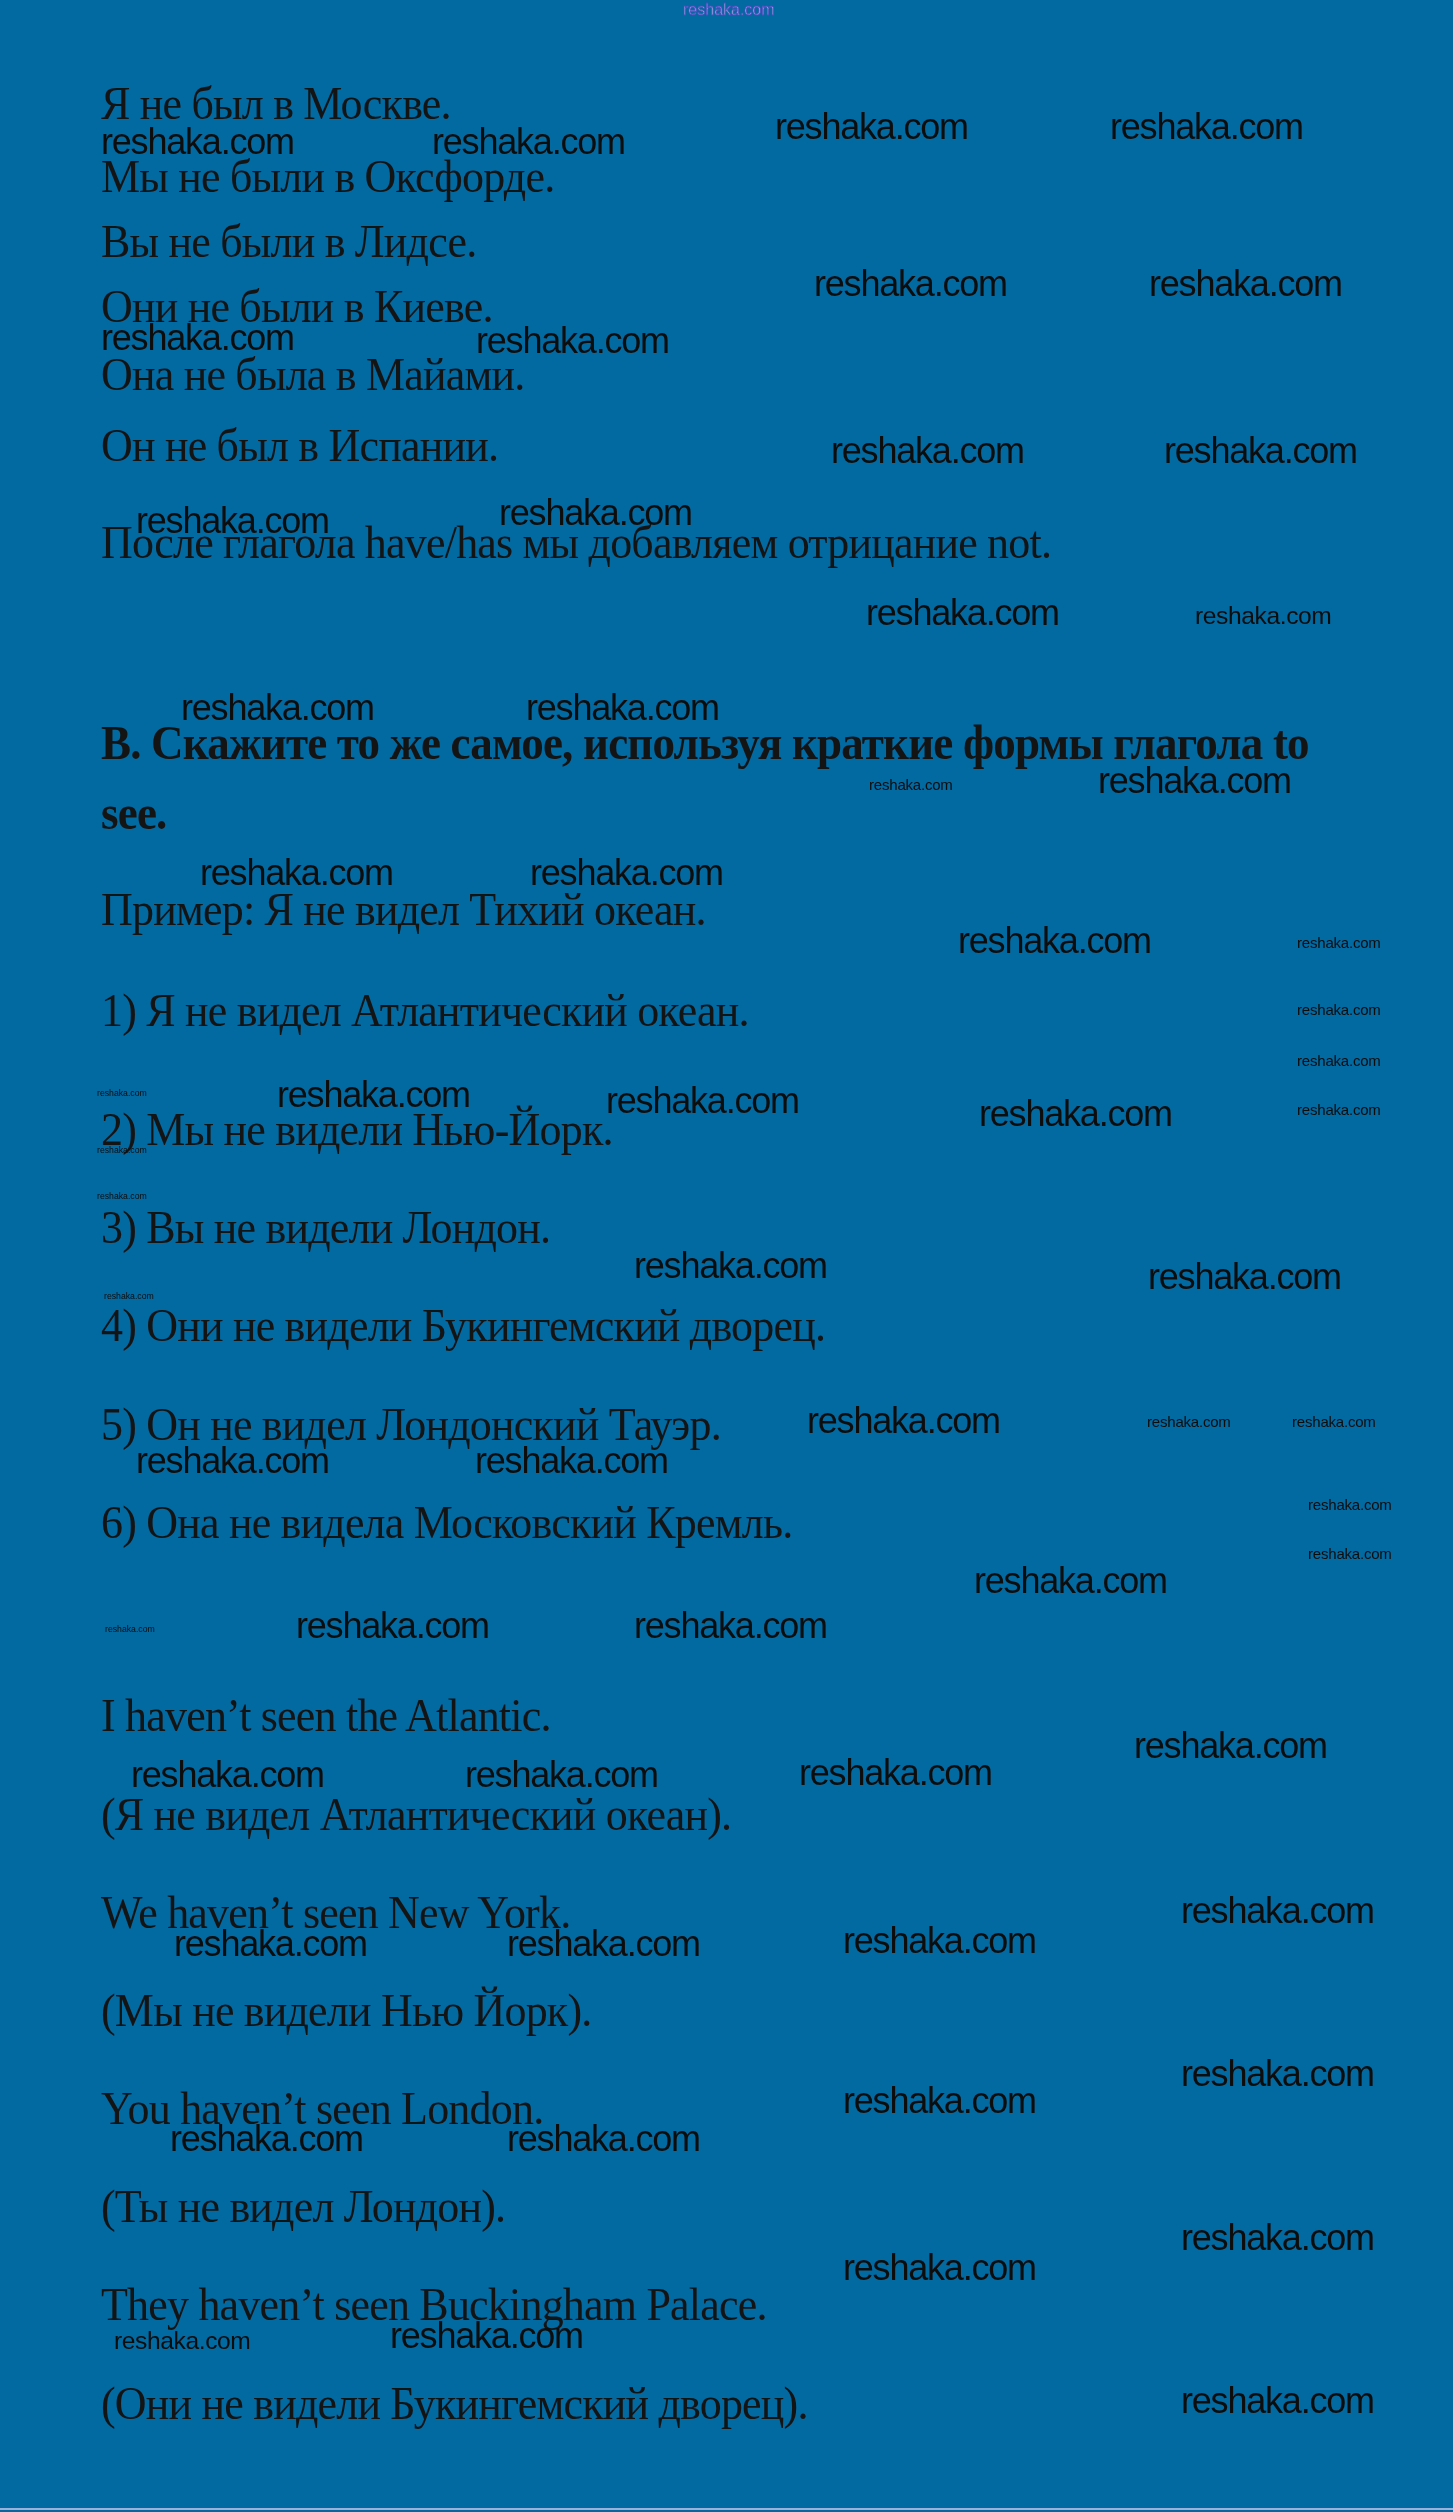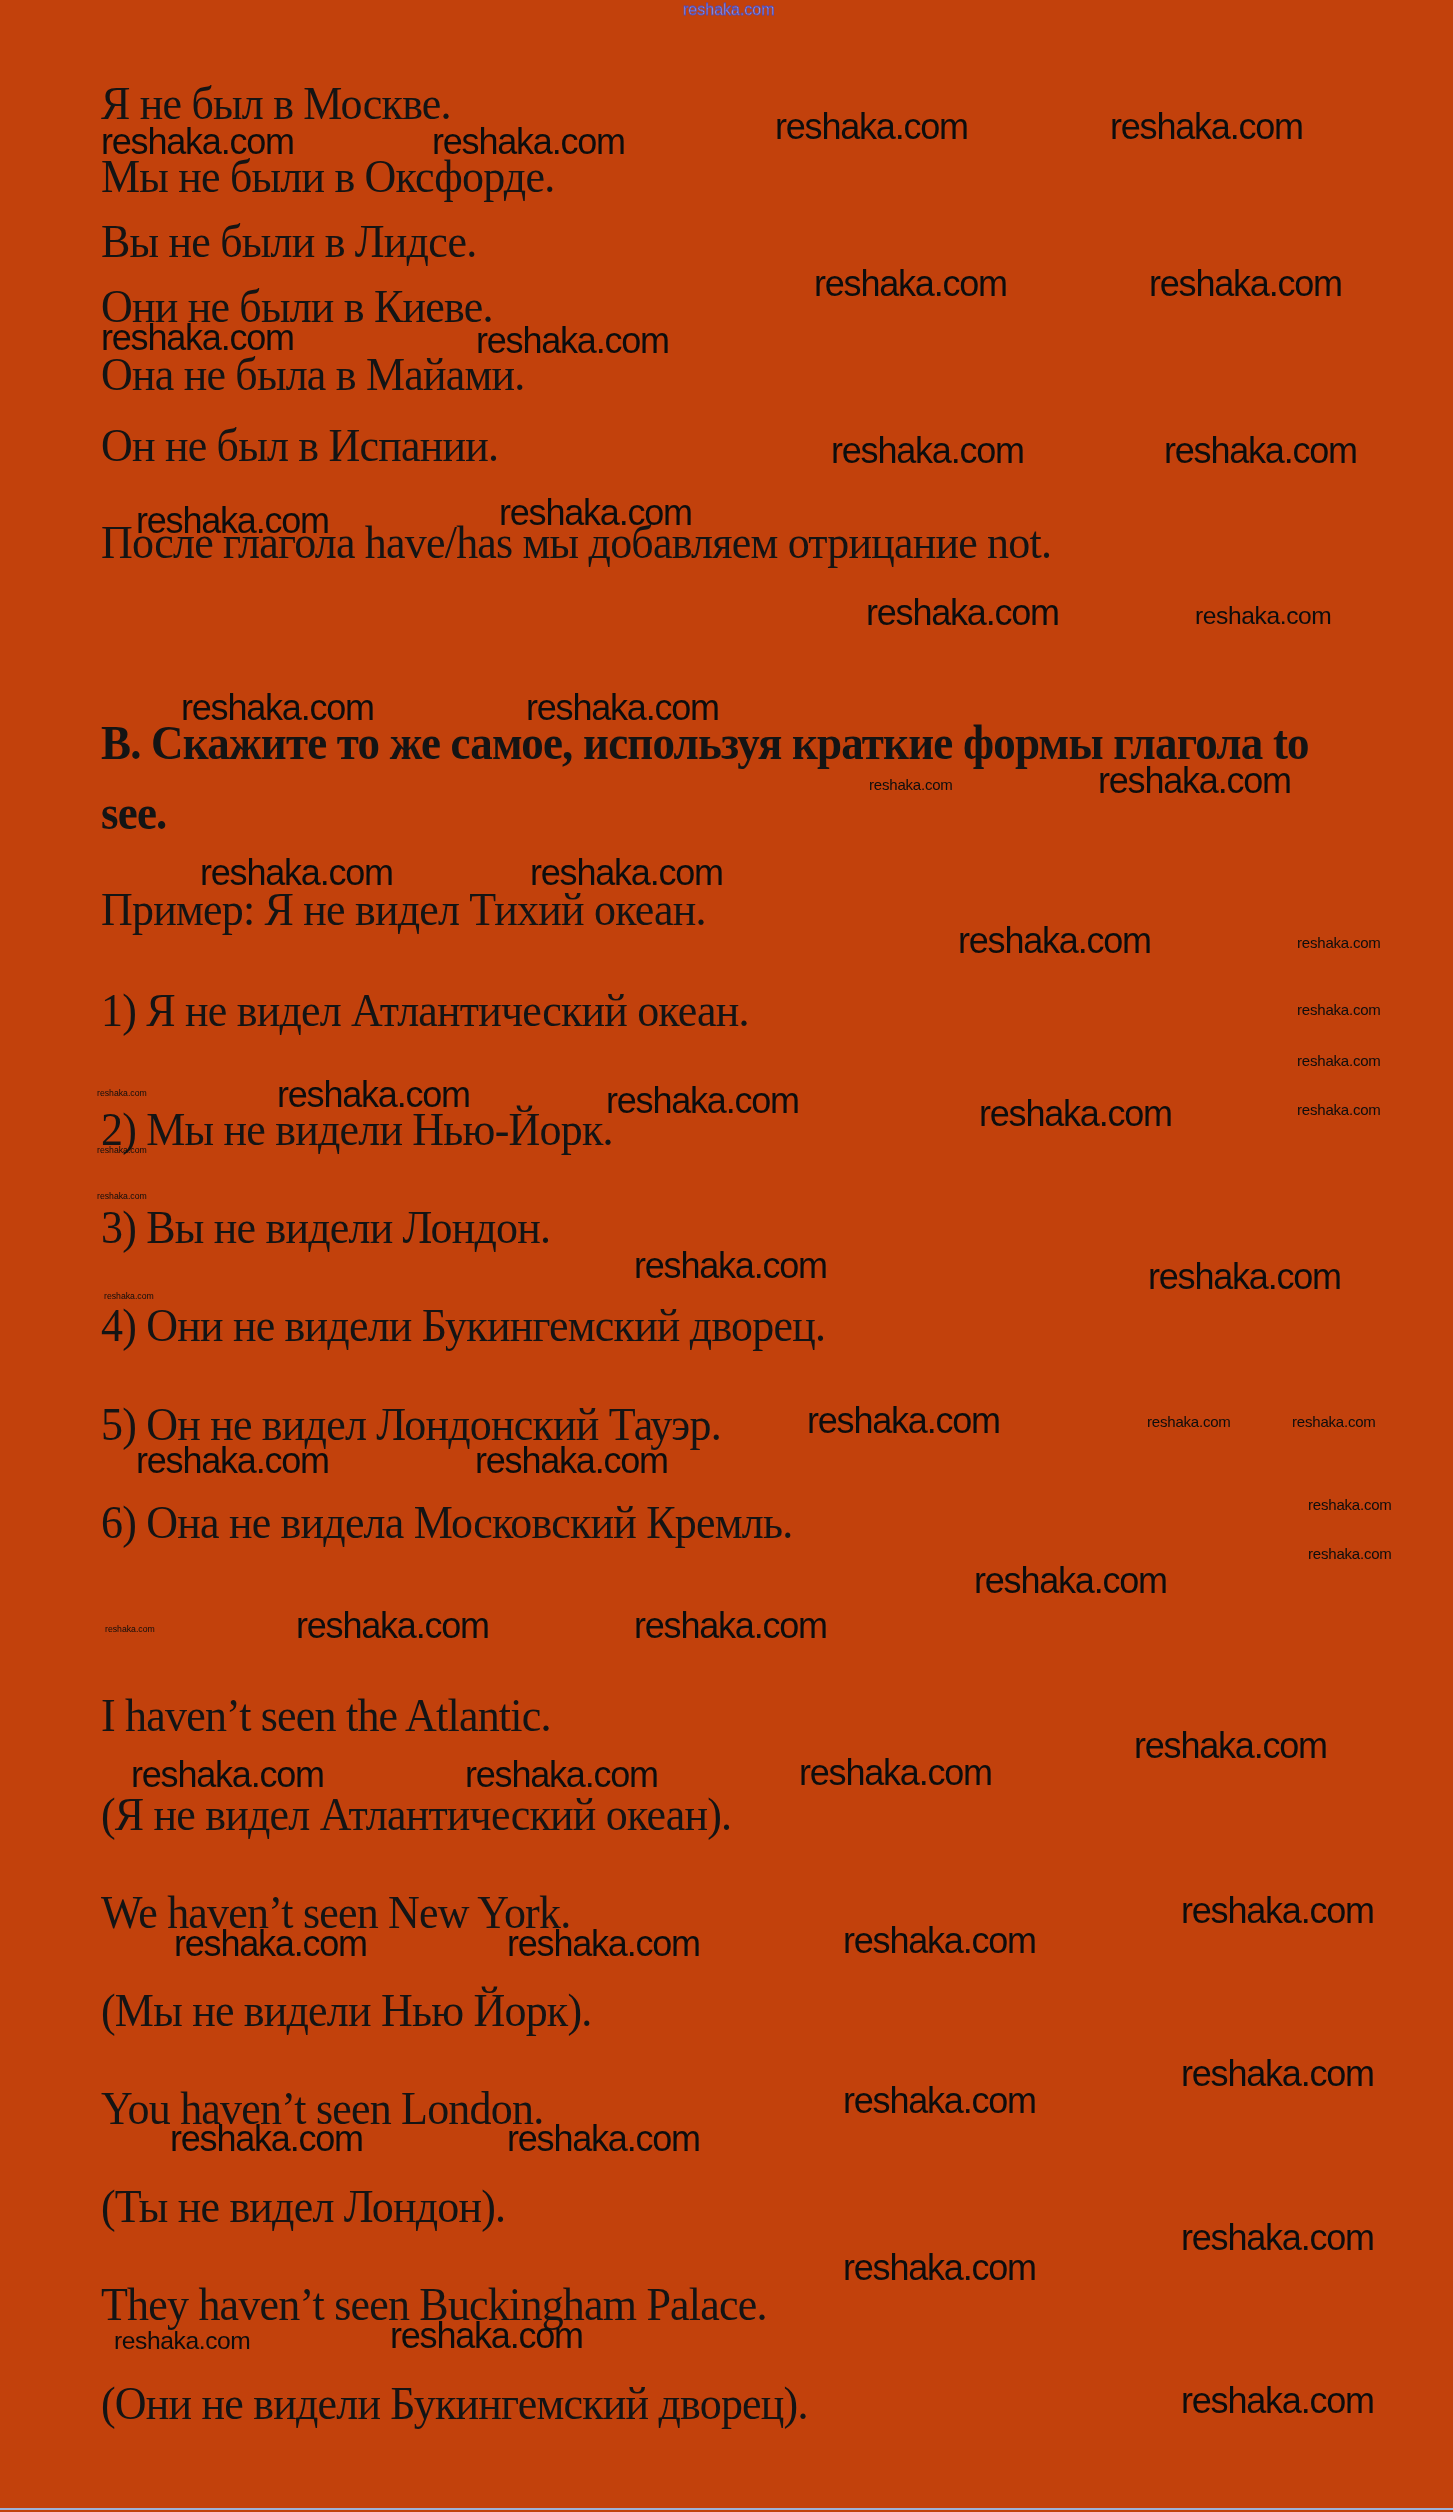--- a/index.html
+++ b/index.html
@@ -4,21 +4,21 @@
 <style>
   html, body {
     margin: 0;
     padding: 0;
     background: #ffffff;
   }
   #page {
     position: relative;
     width: 1453px;
     height: 2512px;
-    background: #c2410c;
+    background: #0369a1;
     overflow: hidden;
     font-family: "Liberation Serif", serif;
   }
   .line {
     position: absolute;
     left: 101px;
     white-space: nowrap;
     font-family: "Liberation Serif", serif;
     font-size: 44px;
     line-height: 1;

